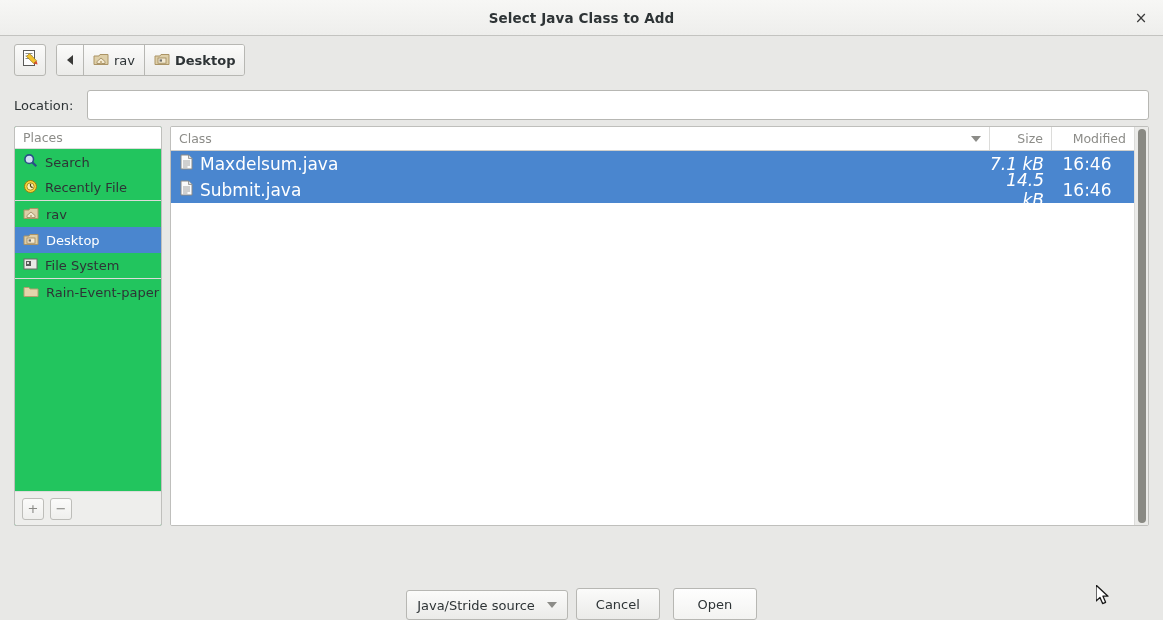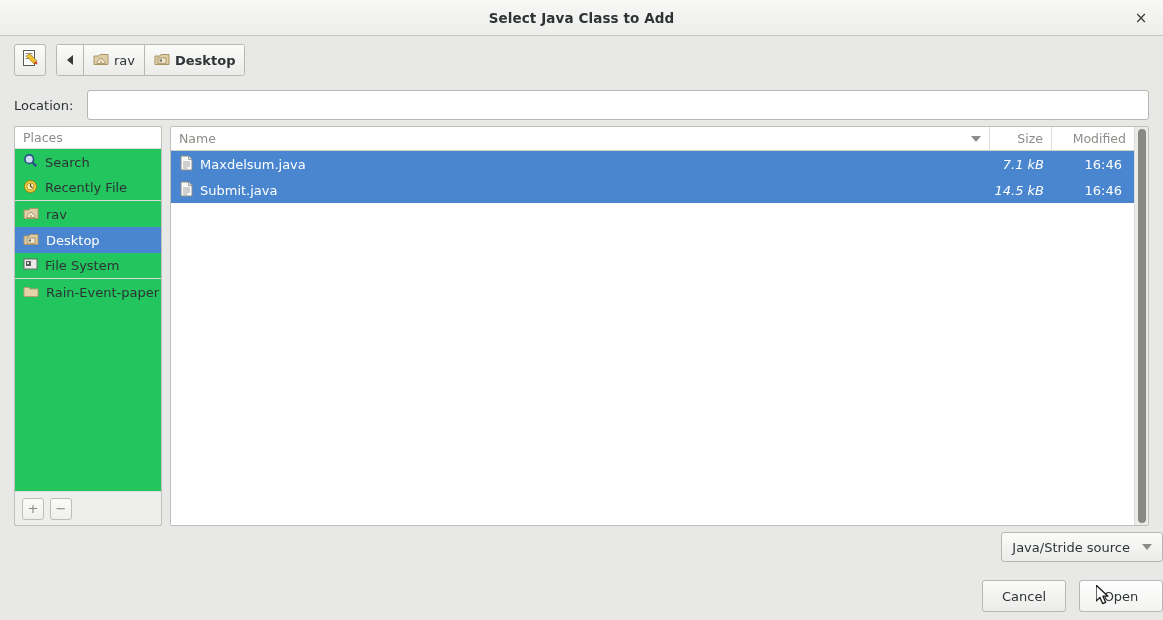--- a/index.html
+++ b/index.html
@@ -199,46 +199,47 @@
   .tri-down {
     width: 0; height: 0;
     border-left: 5px solid transparent;
     border-right: 5px solid transparent;
     border-top: 6px solid #8c8c88;
   }
   .rows { flex: 1; overflow: hidden; background: #ffffff; }
   .row {
     height: 26px;
     display: flex; align-items: center;
-    font-size: 13px;
+    font-size: 17px;
     color: #2e3436;
     cursor: pointer;
   }
   .row.selected { background: #4a86cf; color: #ffffff; }
   .cell-name { flex: 1; display: flex; align-items: center; gap: 7px; padding-left: 9px; min-width: 0; }
   .cell-size { width: 62px; text-align: right; padding-right: 8px; font-style: italic; }
-  .cell-mod  { width: 82px; text-align: right; padding-right: 12px; }
+  .cell-mod  { width: 82px; text-align: center; padding-right: 12px; }
   .scrollbar {
     width: 14px; min-width: 14px;
     background: #ebebe9;
     border-left: 1px solid #dcdcda;
     padding: 2px 3px;
   }
   .scroll-thumb {
     width: 8px; height: 100%;
     background: #898983;
     border-radius: 4px;
   }
 
   
   .footer {
     height: 94px; min-height: 94px;
-    padding: 6px 0 0 14px;
-    display: flex; flex-direction: column; align-items: flex-end;
+    padding: 6px 14px 0 14px;
+    display: flex; flex-direction: row; align-items: flex-end;
     gap: 8px;
+    justify-content: center;
   }
   .filter-combo {
     height: 30px;
     min-width: 156px;
     background: linear-gradient(to bottom, #fbfbfa 0%, #ebebe9 100%);
     border: 1px solid #b7b7b3;
     border-radius: 3px;
     display: flex; align-items: center; justify-content: space-between;
     gap: 12px;
     padding: 0 10px;
@@ -394,21 +395,21 @@
         <div class="mini-btn">+</div>
         <div class="mini-btn">−</div>
       </div>
     </div>
 
     <div class="filepane">
       <div class="fp-inner">
         <div class="fp-main">
           <div class="col-head">
             <div class="ch name">
-              <span>Name</span>
+              <span>Class</span>
               <span class="tri-down"></span>
             </div>
             <div class="ch size">
               <span>Size</span>
             </div>
             <div class="ch modified">
               <span>Modified</span>
             </div>
           </div>
 

